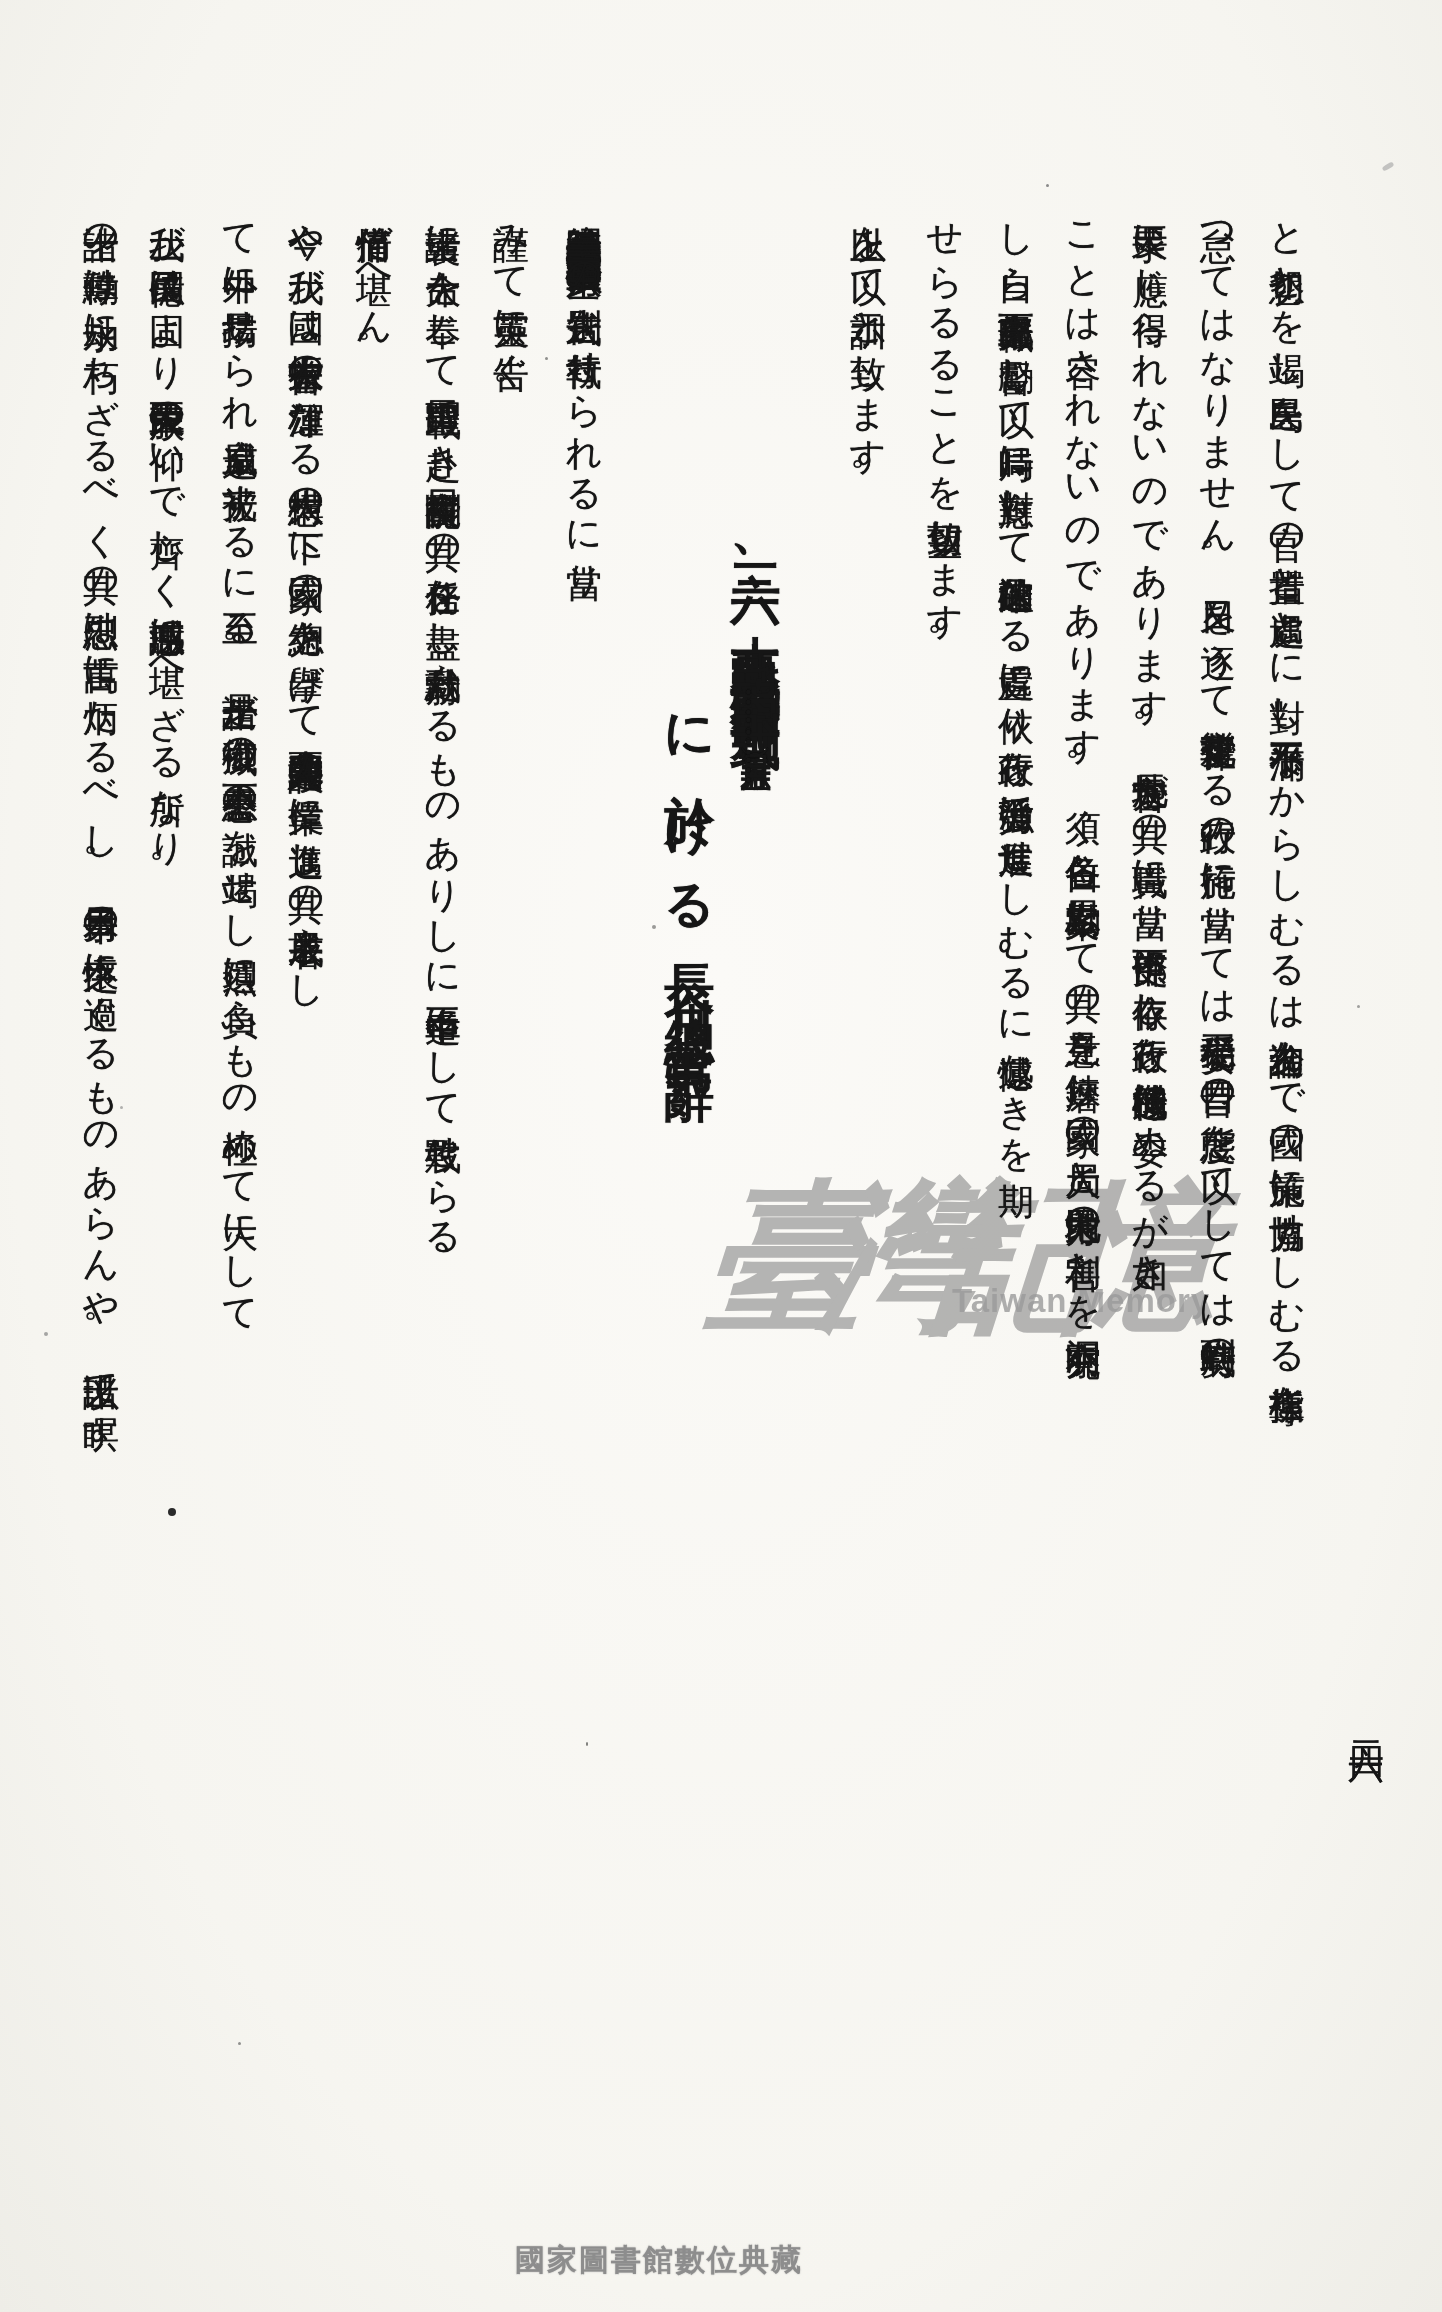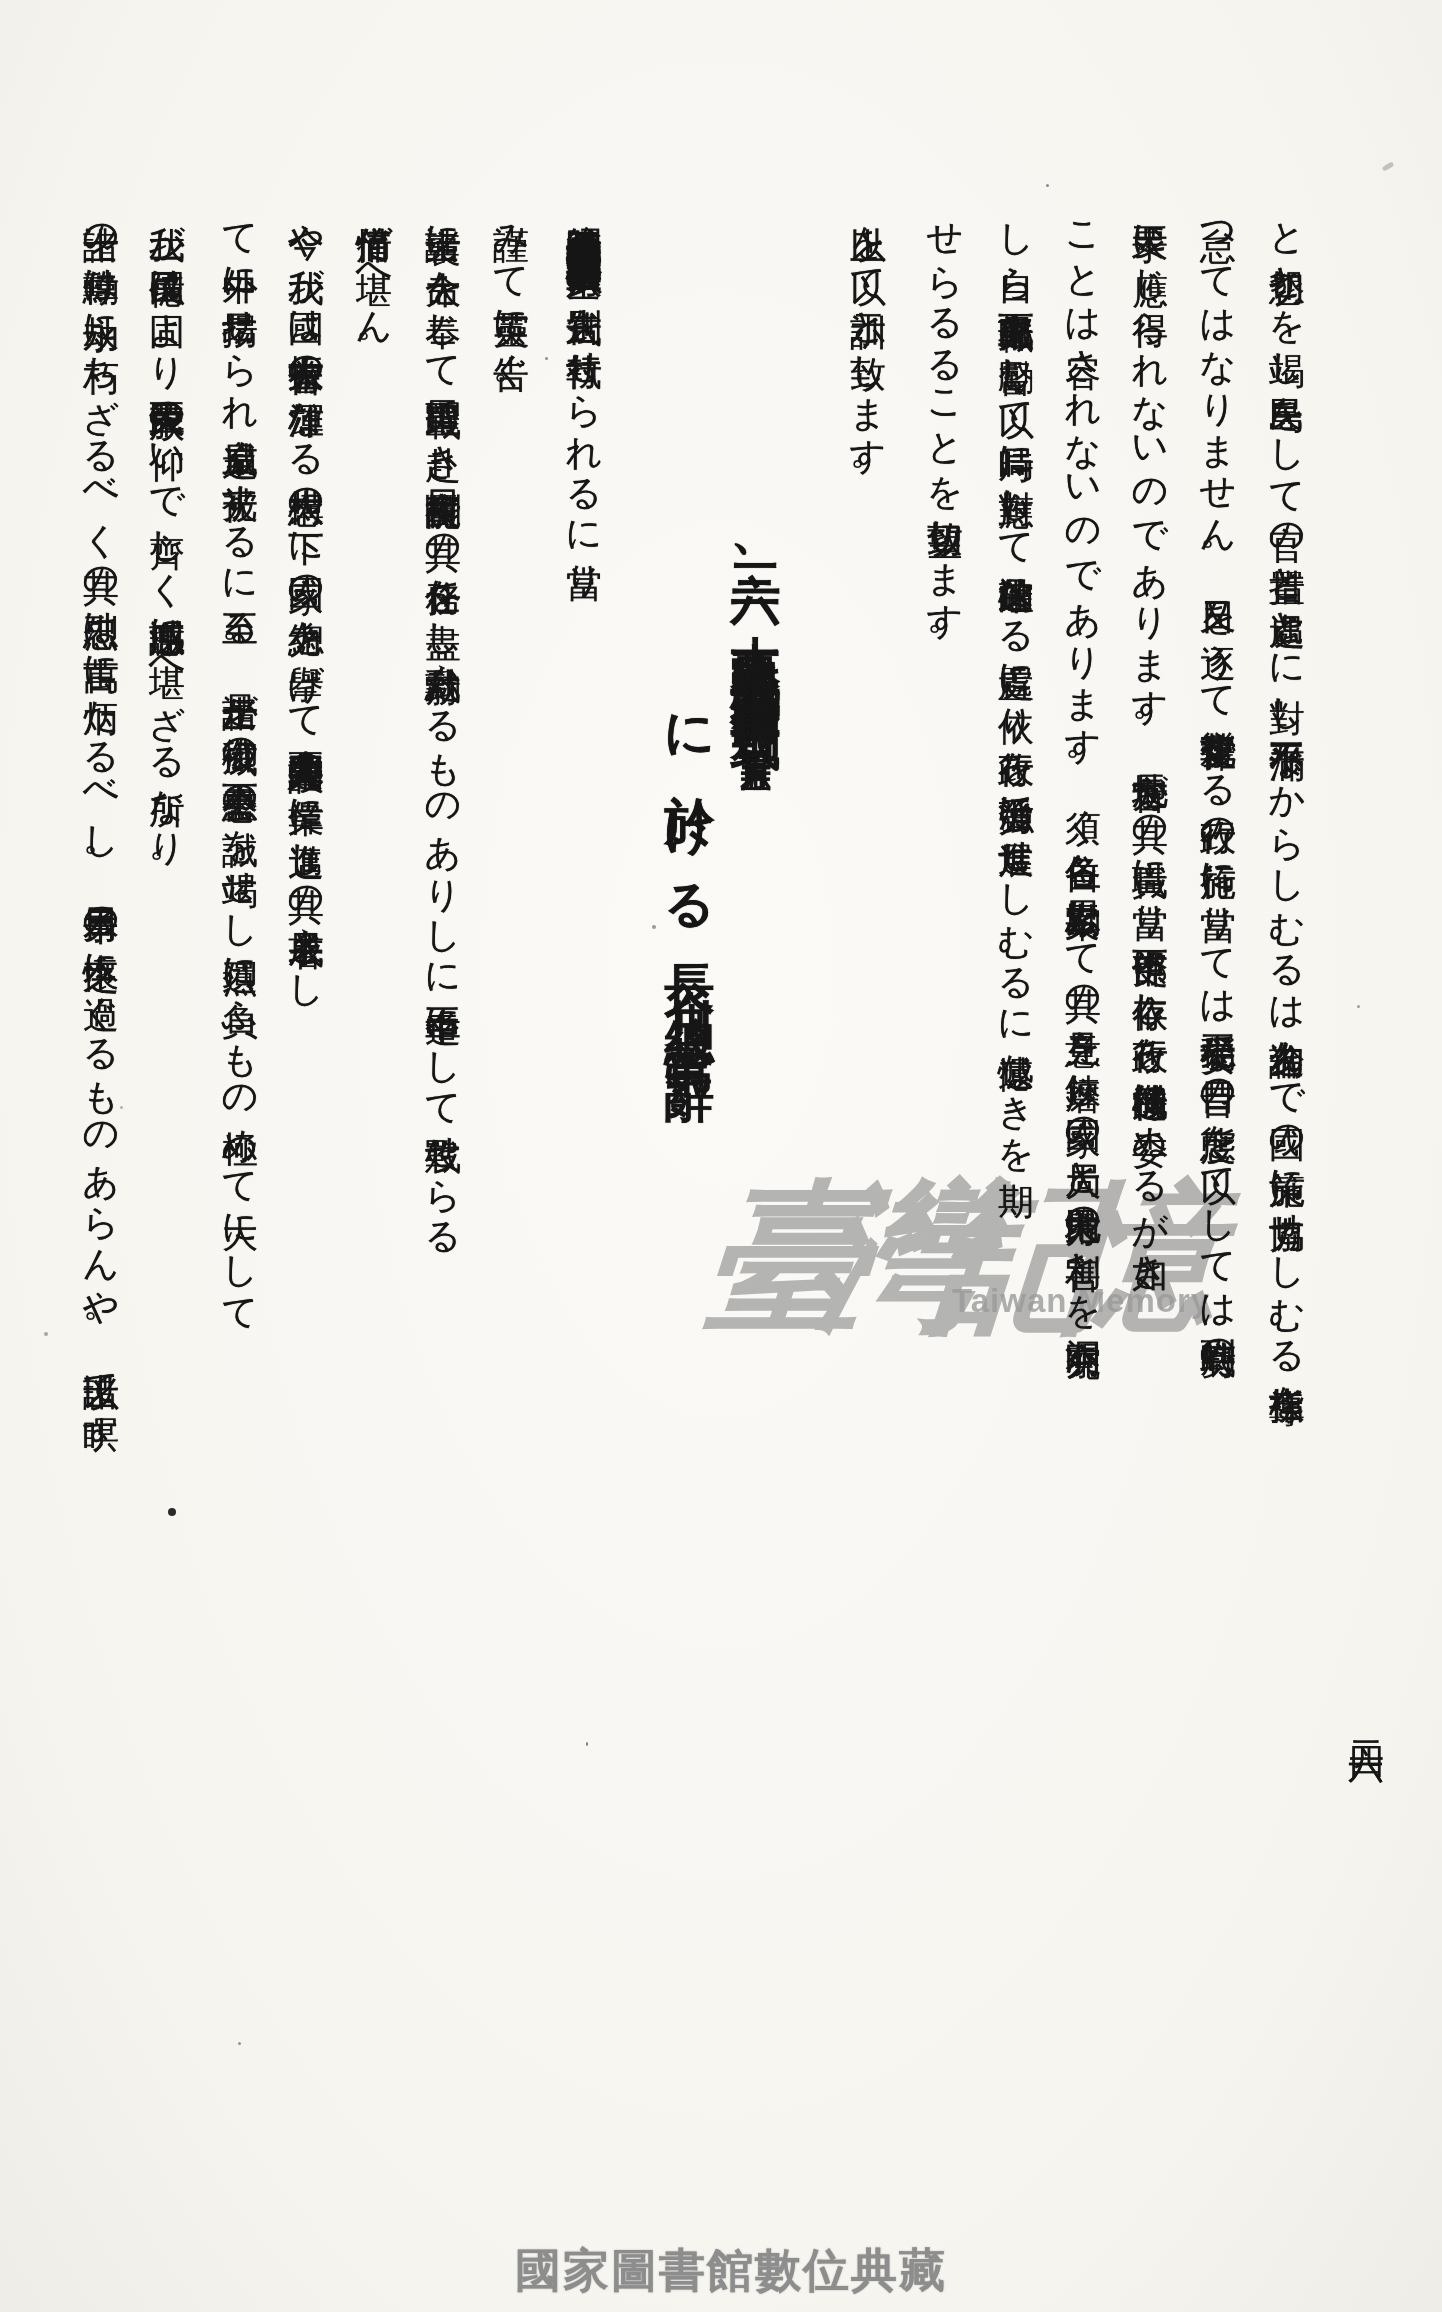--- a/index.html
+++ b/index.html
@@ -68,21 +68,21 @@
     font-weight:700;
     color:#9b9b9b;
     opacity:.8;
     letter-spacing:1px;
     z-index:1;
   }
   .footer-caption{
     position:absolute;
     left:515px;top:2240px;
     font-family:Liberation Serif, serif;
-    font-size:46px;
+    font-size:30px;
     font-weight:600;
     letter-spacing:2px;
     color:#8d8d8d;
     text-shadow:0 0 1.5px rgba(140,140,140,.8);
     z-index:2;
   }
   
   .speck{position:absolute;border-radius:50%;z-index:3;}
   .s1{left:168px;top:1508px;width:8px;height:8px;background:#2a2a2a;}
   .s2{left:1046px;top:184px;width:3px;height:3px;background:#8a8a8a;}

